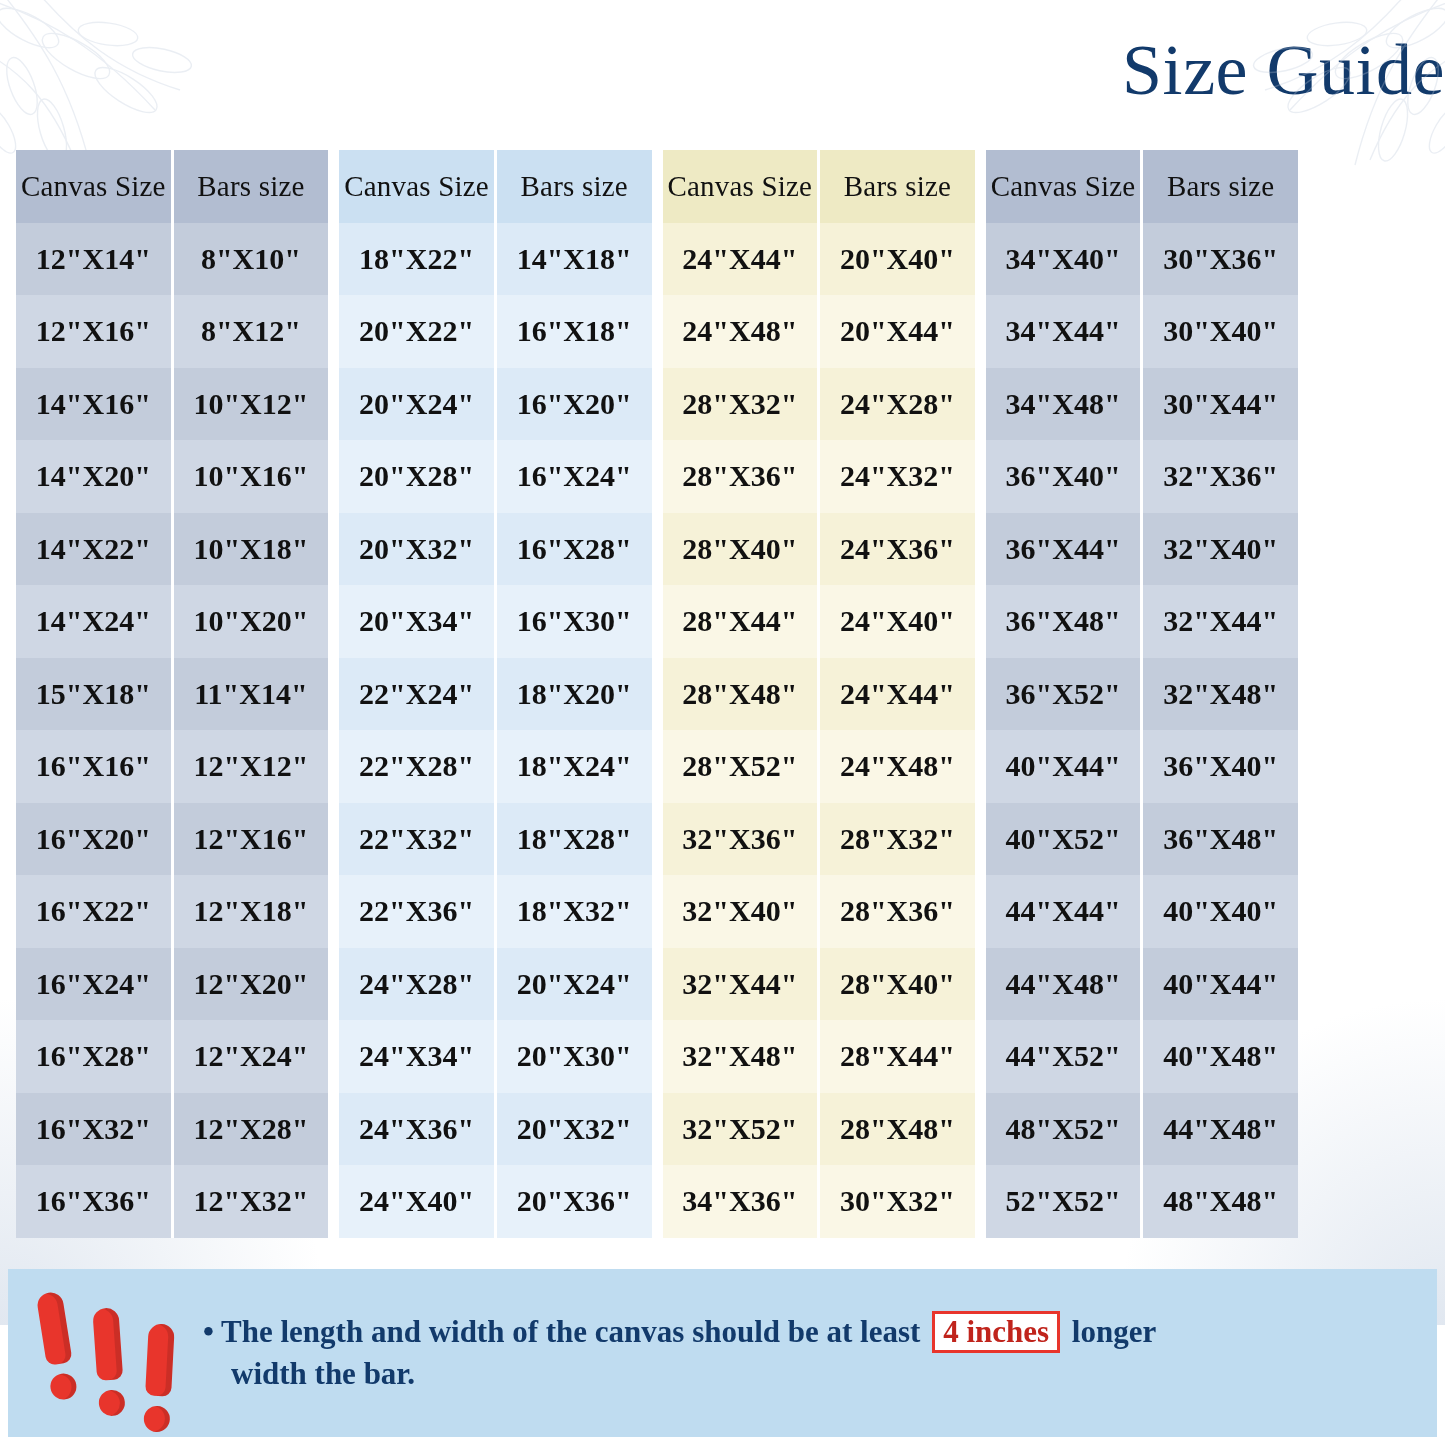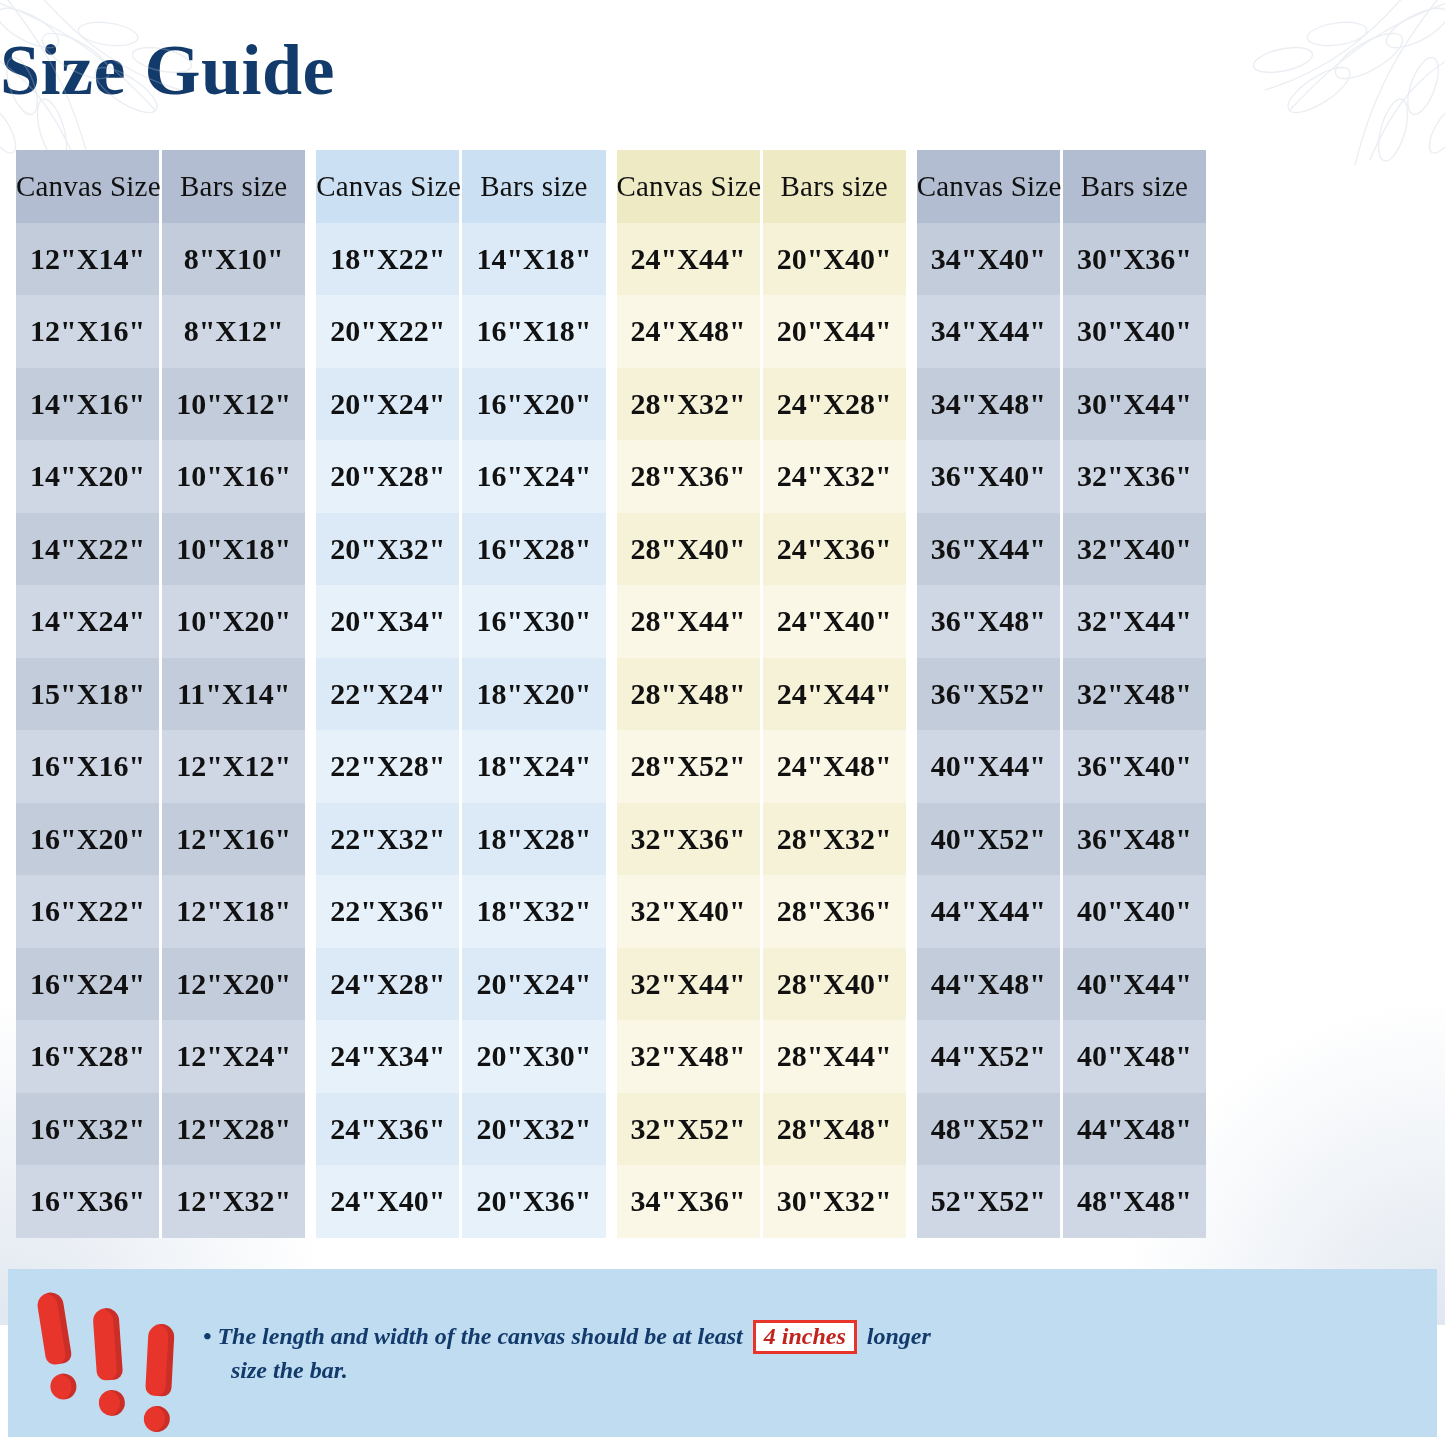--- a/index.html
+++ b/index.html
@@ -32,34 +32,34 @@
     pointer-events: none;
   }
   .cf-bl { left: 0; bottom: 120px;
     background: radial-gradient(circle at 0% 100%, rgba(200,212,228,0.55) 0%, rgba(255,255,255,0) 70%); }
   .cf-br { right: 0; bottom: 120px;
     background: radial-gradient(circle at 100% 100%, rgba(200,212,228,0.55) 0%, rgba(255,255,255,0) 70%); }
 
   h1.title {
     margin: 0;
     padding-top: 34px;
-    text-align: left;
+    text-align: right;
     font-size: 72px;
     line-height: 1.0;
     letter-spacing: 0.5px;
     color: #123a6b;
-    font-weight: bold;
+    font-weight: normal;
     font-family: "Liberation Serif", serif;
   }
 
   .tables-wrap {
     position: absolute;
     top: 150px;
     left: 16px;
-    width: 1190px;
+    width: 1282px;
     display: flex;
     gap: 11px;
   }
   .tbl {
     flex: 1 1 0;
     display: flex;
     flex-direction: column;
   }
   table {
     width: 100%;
@@ -149,23 +149,22 @@
   }
   .e1 { left: 26px; top: 14px; transform: rotate(-9deg); }
   .e2 { left: 78px; top: 30px; transform: rotate(-4deg); }
   .e3 { left: 128px; top: 46px; transform: rotate(3deg); }
 
   .notes {
     flex: 1;
     color: #123a6b;
     font-family: "Liberation Serif", serif;
     font-weight: bold;
-    font-size: 24px;
+    font-size: 31px;
     line-height: 1.35;
-    font-style: italic;
   }
   .note-row {
     display: block;
     margin: 3px 0;
   }
   .note-line2 { padding-left: 28px; display:block; }
   .hl {
     display: inline-block;
     background: #ffffff;
     border: 3px solid #e8352c;
@@ -510,18 +509,18 @@
       <div class="excl e3">
           <div class="bar"></div>
           <div class="dot"></div>
         </div>
     </div>
     <div class="notes">
       <span class="note-row">
         <span>• The length and width of the canvas should be at least</span>
         <span class="hl">4 inches</span>
         <span>longer</span>
-        <span class="note-line2">size the bar.</span>
+        <span class="note-line2">width the bar.</span>
       </span>
     </div>
   </div>
 
 </div>
 
 </body></html>

